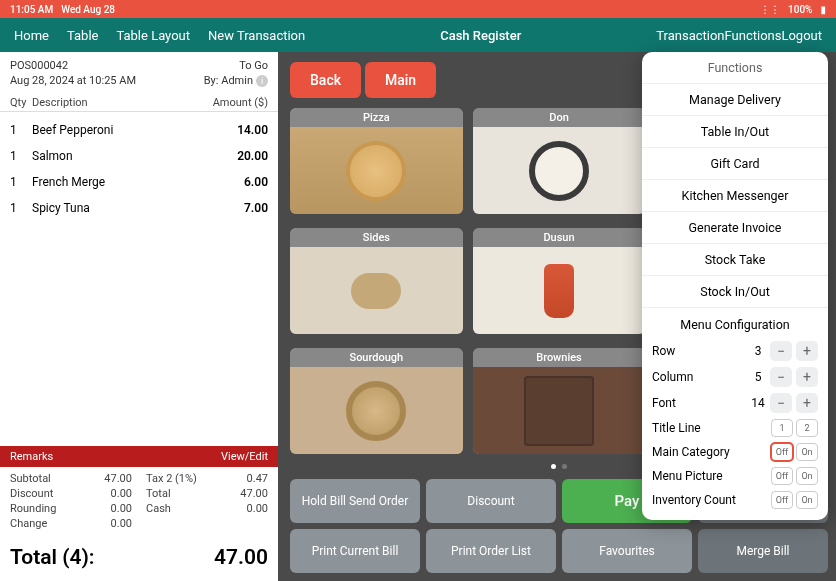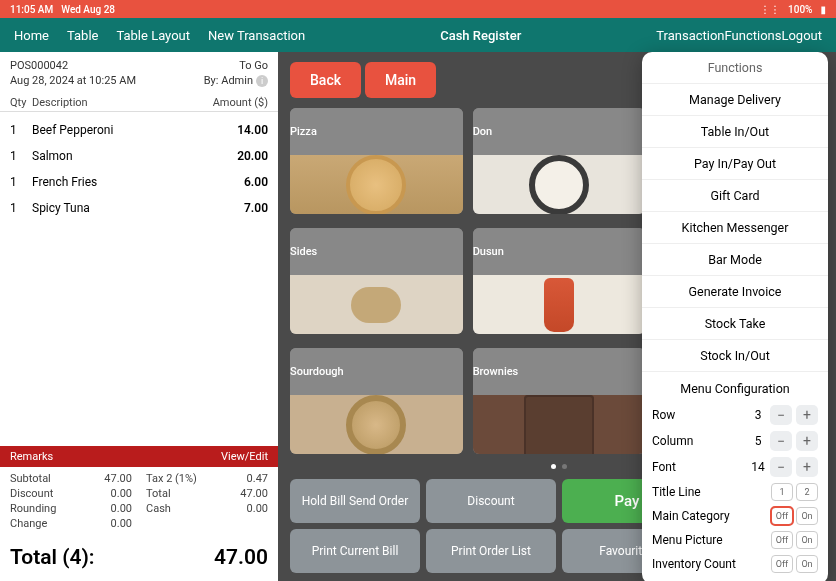--- a/index.html
+++ b/index.html
@@ -27,21 +27,21 @@
 .totals-row span{flex:1}
 .totals-row span:nth-child(2),.totals-row span:nth-child(4){text-align:right;padding-right:14px}
 .totals-row span:nth-child(4){padding-right:0}
 .grand{padding:8px 10px 12px;display:flex;justify-content:space-between;font-size:21px;font-weight:600}
 .right-pane{flex:1;padding:10px 8px 8px 12px;display:flex;flex-direction:column;gap:10px}
 .top-row{display:flex;align-items:center;gap:4px}
 .btn-red{background:#e8523f;color:#fff;border:none;border-radius:6px;padding:10px 20px;font-size:14px;font-weight:500;cursor:pointer}
 .cat-title{flex:1;text-align:right;color:#fff;font-size:19px;padding-right:8px}
 .grid{display:grid;grid-template-columns:repeat(3,1fr);gap:10px;flex:1}
 .tile{background:#888;border-radius:6px;overflow:hidden;display:flex;flex-direction:column;height:106px}
-.tile-label{background:#888;color:#fff;text-align:left;font-size:11px;padding:17px 0;font-weight:500}
+.tile-label{background:#888;color:#fff;text-align:center;font-size:11px;padding:3px 0;font-weight:500}
 .tile-img{flex:1;background:#d4c4a8;display:flex;align-items:center;justify-content:center}
 .tile-img.pizza{background:linear-gradient(#c9a875,#b89660)}
 .tile-img.don{background:#e8e4dc}
 .tile-img.sashimi{background:#d8c8b0}
 .tile-img.sides{background:#ded4c4}
 .tile-img.dusun{background:#ede8de}
 .tile-img.tapir{background:#eae6de}
 .tile-img.sour{background:#c8b090}
 .tile-img.brown{background:#6b4a3a}
 .tile-img.burger{background:#fff}
@@ -130,21 +130,21 @@
     <span class="c2">Beef Pepperoni</span>
     <span class="c3">14.00</span>
         </div>
         <div class="rcpt-item">
     <span class="c1">1</span>
     <span class="c2">Salmon</span>
     <span class="c3">20.00</span>
         </div>
         <div class="rcpt-item">
     <span class="c1">1</span>
-    <span class="c2">French Fries</span>
+    <span class="c2">French Merge</span>
     <span class="c3">6.00</span>
         </div>
         <div class="rcpt-item">
     <span class="c1">1</span>
     <span class="c2">Spicy Tuna</span>
     <span class="c3">7.00</span>
         </div>
       </div>
     <div class="remarks-bar">
       <span>Remarks</span>
@@ -260,24 +260,22 @@
     </div>
   </div>
 </div>
 
 <div class="dropdown">
   <div class="dd-arrow"></div>
   <div class="dd-item head">Functions</div>
   <div id="dd-items">
       <div class="dd-item">Manage Delivery</div>
       <div class="dd-item">Table In/Out</div>
-      <div class="dd-item">Pay In/Pay Out</div>
       <div class="dd-item">Gift Card</div>
       <div class="dd-item">Kitchen Messenger</div>
-      <div class="dd-item">Bar Mode</div>
       <div class="dd-item">Generate Invoice</div>
       <div class="dd-item">Stock Take</div>
       <div class="dd-item">Stock In/Out</div>
     </div>
   <div class="dd-cfg">
     <div class="cfg-title">Menu Configuration</div>
     <div id="cfg-steppers">
         <div class="cfg-row">
     <span class="lbl">Row</span>
           <span class="val">3</span>

